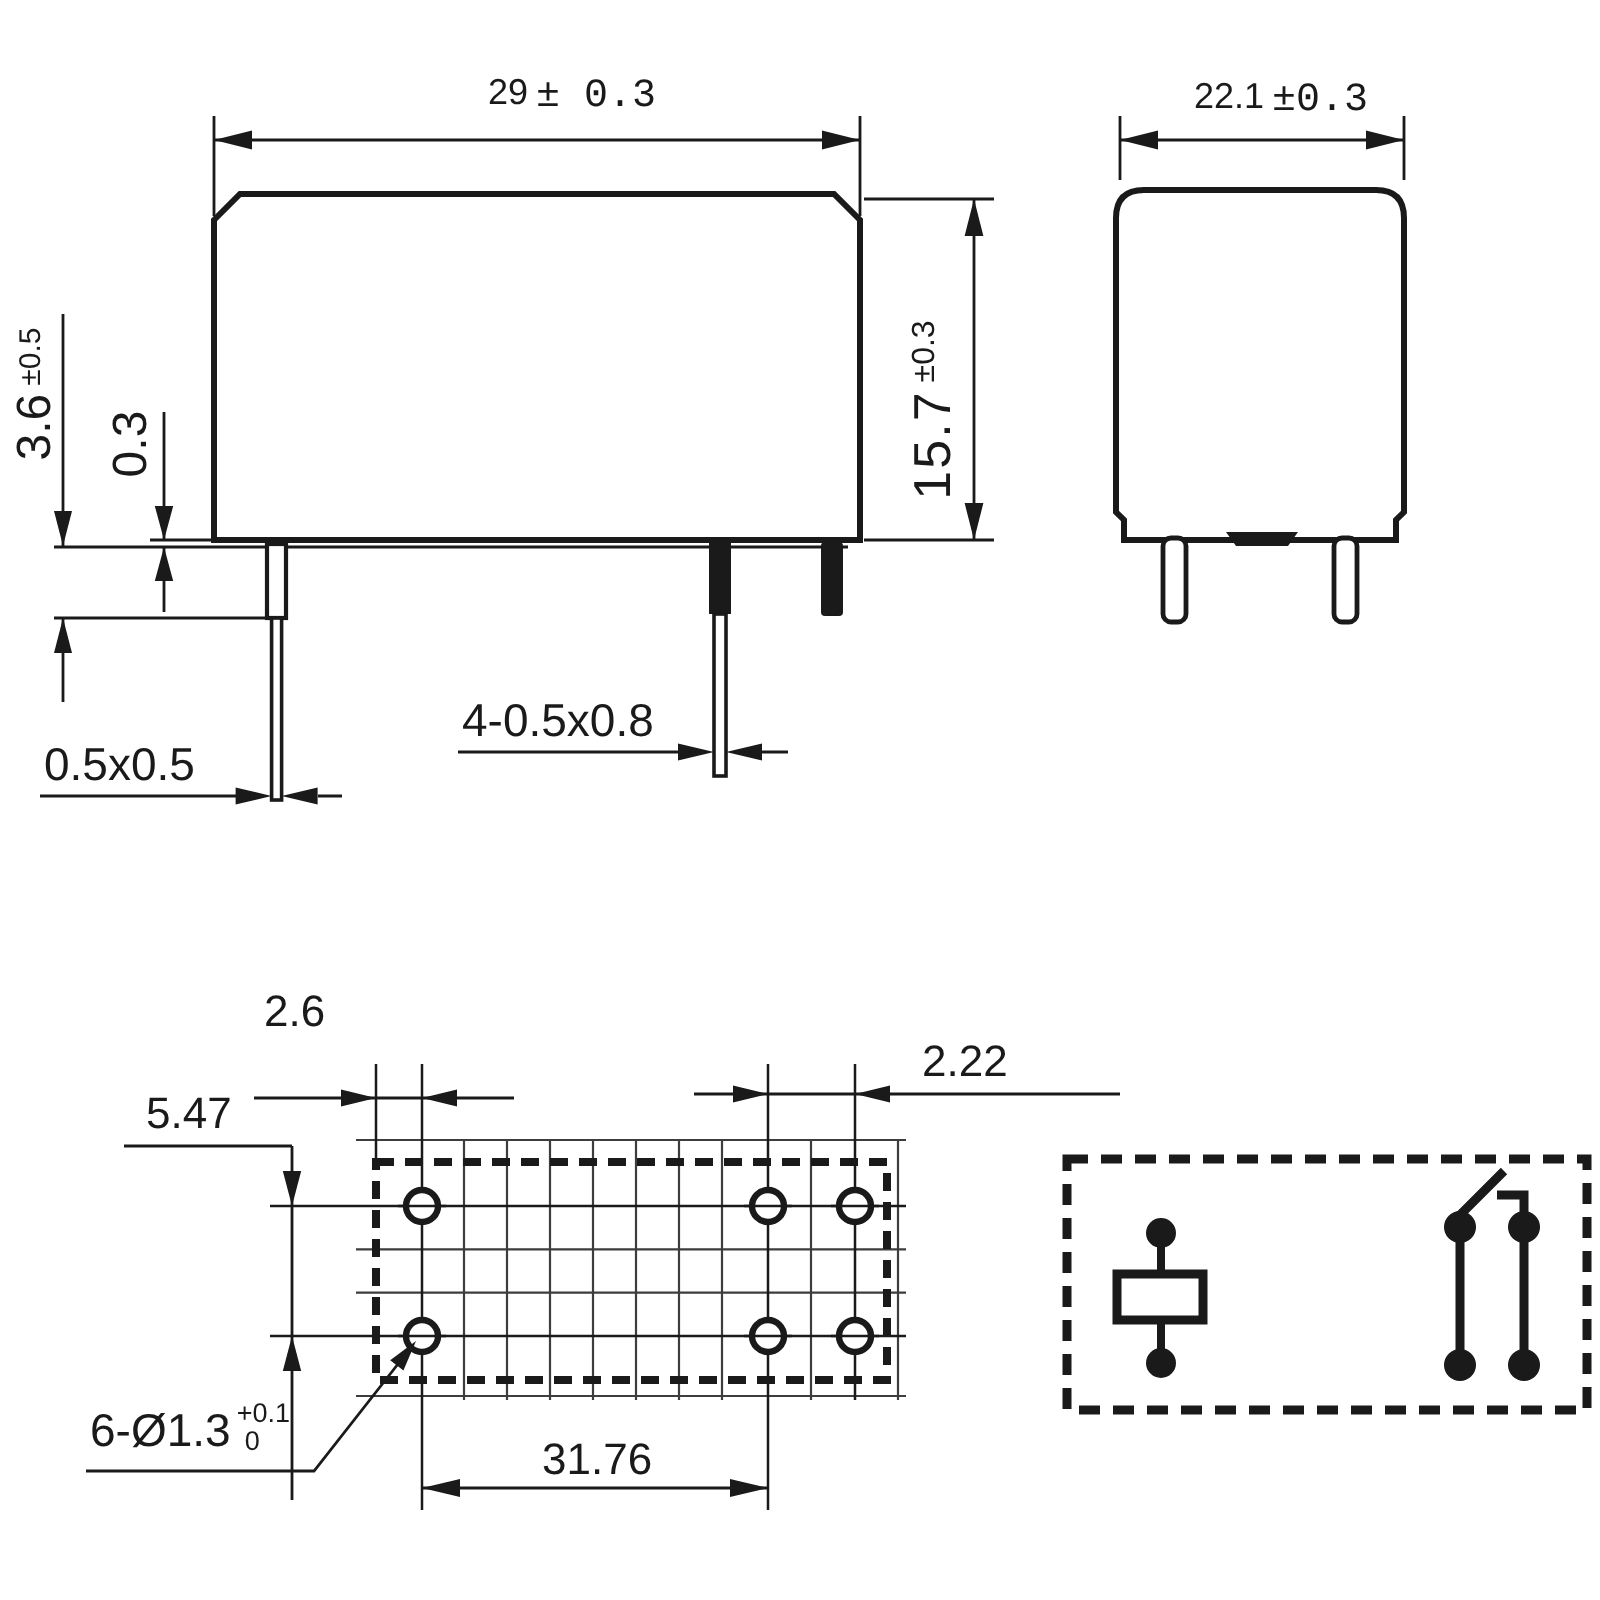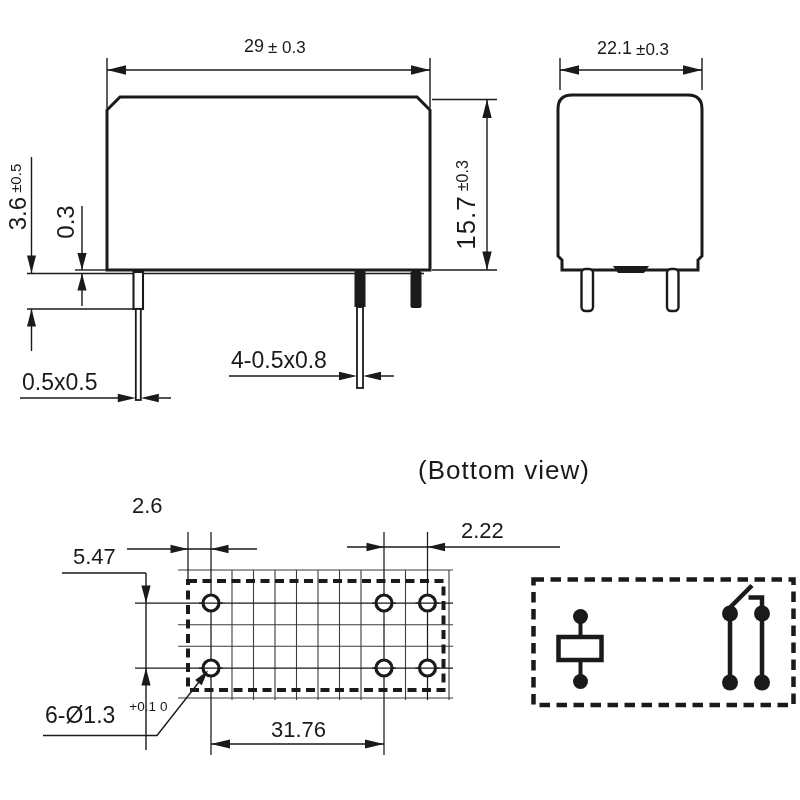--- a/index.html
+++ b/index.html
@@ -23,26 +23,26 @@
   .dashB { stroke-dasharray:10.5 6.5; }
 
   .lbl { position:absolute; color:var(--ink); white-space:nowrap; line-height:1;
          display:flex; align-items:flex-start; }
   .rot { transform:translate(-50%,-50%) rotate(-90deg); }
   .t27 { font-size:18px; }
   .t26 { font-size:26px; letter-spacing:1px; }
   .t24 { font-size:24px; }
   .t23 { font-size:23px; }
   .t22 { font-size:22px; }
-  .t17 { font-size:17px; }
+  .t17 { font-size:20px;font-family:Liberation Mono, monospace; }
   .t16 { font-size:16px; }
   .t15 { font-size:15px; }
   .t13 { font-size:13.5px; line-height:1.05; }
   .tol { padding-top:2px; margin-left:4px; }
-  .tolcol { display:flex; flex-direction:row; margin-left:14px; margin-top:-4px; }
+  .tolcol { display:flex; flex-direction:column; margin-left:3px; margin-top:-4px; }
   .tolcol .low { padding-left:4px; }
 </style>
 </head>
 <body>
 
 <div id="stage">
 
 <svg width="800" height="800" viewBox="0 0 800 800">
 
   <g>
@@ -178,23 +178,20 @@
   </div>
 
   <div class="lbl" style="left:22px;top:371px">
     <span class="t23">0.5x0.5</span>
   </div>
 
   <div class="lbl" style="left:231px;top:349px">
     <span class="t23">4-0.5x0.8</span>
   </div>
 
-  <div class="lbl" style="left:418px;top:457px">
-    <span class="t26">(Bottom view)</span>
-  </div>
 
   <div class="lbl" style="left:73px;top:546px">
     <span class="t22">5.47</span>
   </div>
 
   <div class="lbl" style="left:132px;top:495px">
     <span class="t22">2.6</span>
   </div>
 
   <div class="lbl" style="left:461px;top:520px">

